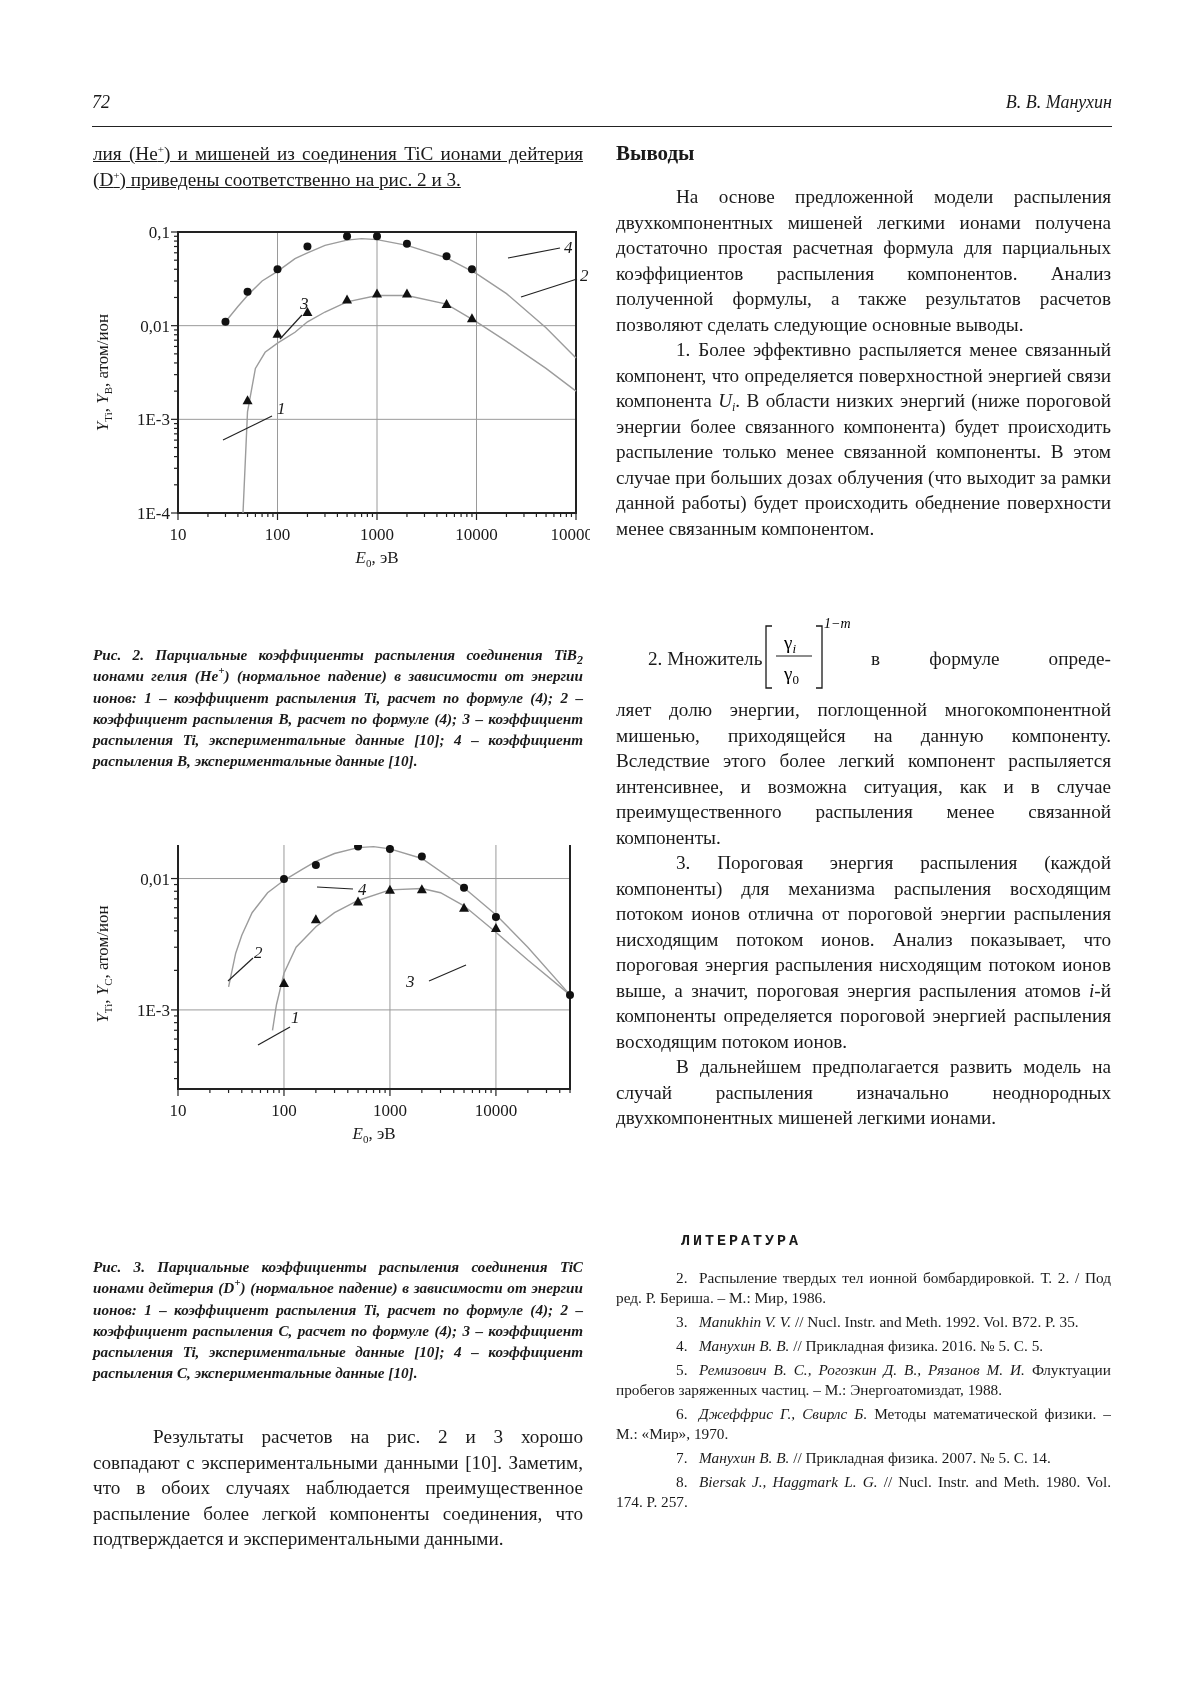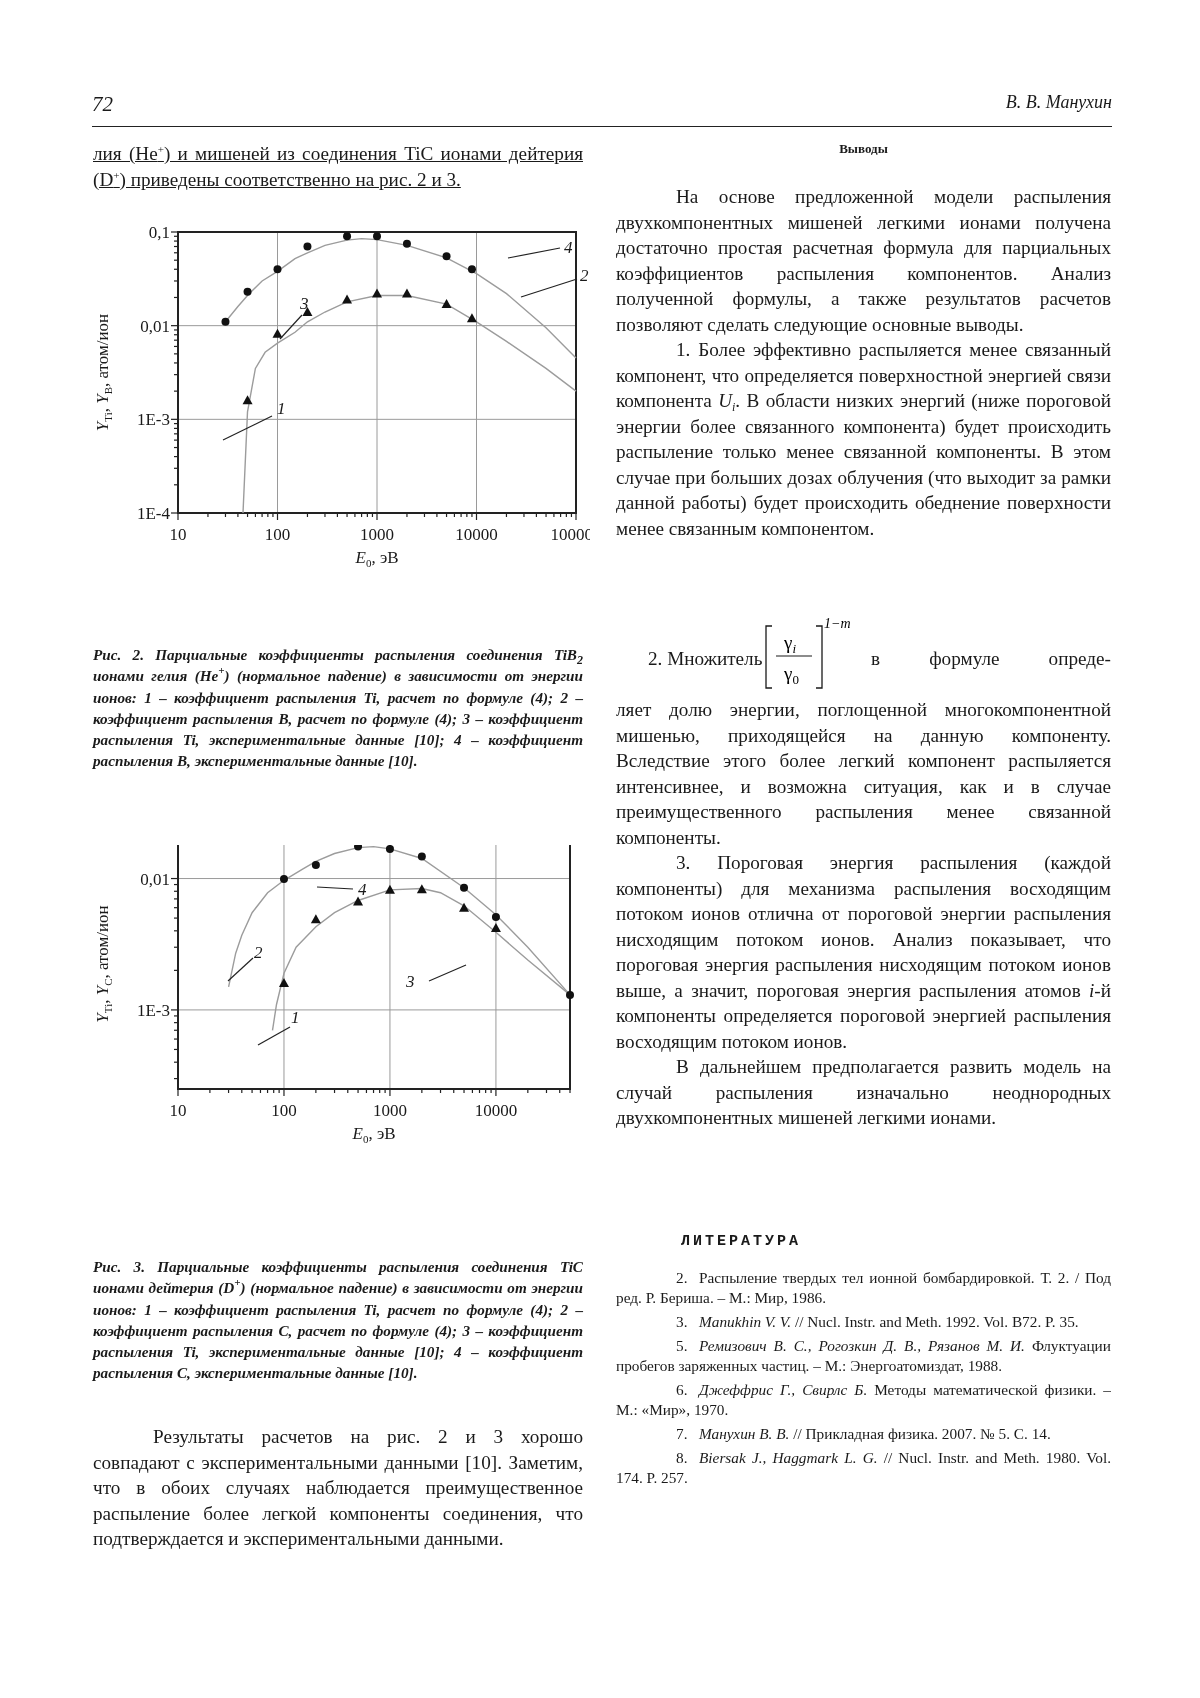--- a/index.html
+++ b/index.html
@@ -1,34 +1,34 @@
 <!DOCTYPE html>
 <html><head>
 <meta charset="utf-8">
 <style>
   html, body { margin:0; padding:0; background:#ffffff; }
   body { width:1200px; height:1698px; position:relative; overflow:hidden;
          font-family:"Liberation Serif", "DejaVu Serif", serif; color:#1a1a1a; }
   .header { position:absolute; left:92px; top:92px; width:1020px; height:36px; }
-  .header .pg { position:absolute; left:0; top:0; font-size:21px; font-style:italic; }
+  .header .pg { position:absolute; left:0; top:0; font-size:18px; font-style:italic; }
   .header .au { position:absolute; right:0; top:0; font-size:18px; font-style:italic; }
   .header .rule { position:absolute; left:0; top:34px; width:1020px; height:1px; background:#222; }
 
   .col { position:absolute; font-size:19.2px; line-height:25.5px; text-align:justify; }
   .colL { left:93px; width:490px; }
   .colR { left:616px; width:495px; }
   p { margin:0; }
   .ind { text-indent:60px; }
   sup { font-size:11px; vertical-align:7px; line-height:0; }
   sub { font-size:12px; vertical-align:-4px; line-height:0; }
 
   .caption { position:absolute; left:93px; width:490px; font-weight:bold; font-style:italic;
              font-size:15.2px; line-height:21.3px; text-align:justify; }
-  .sec-title { position:absolute; left:616px; width:495px; top:141px; text-align:center;
-               font-weight:bold; font-size:13px; }
+  .sec-title { position:absolute; left:616px; width:495px; top:141px; 
+               font-weight:bold; font-size:21px; }
   .lit-title { position:absolute; left:681px; top:1233px; font-weight:bold; font-size:15px; letter-spacing:3px;font-family:Liberation Mono, monospace; }
   .refs { position:absolute; left:616px; top:1268px; width:495px; font-size:15.3px; line-height:20.3px; text-align:justify; }
   .refs p { text-indent:60px; margin-bottom:3.5px; }
   .refs .num { display:inline-block; width:23px; text-indent:0; }
   .refs i { font-style:italic; }
 
   .fig { position:absolute; }
   .fig svg text { font-family:"Liberation Serif", serif; }
 
   .formula { position:absolute; left:764px; top:618px; width:96px; height:72px; }
@@ -298,17 +298,18 @@
   <p>ляет долю энергии, поглощенной многокомпонентной мишенью, приходящейся на данную компоненту. Вследствие этого более легкий компонент распыляется интенсивнее, и возможна ситуация, как и в случае преимущественного распыления менее связанной компоненты.</p>
   <p class="ind"><span>3. Пороговая энергия распыления (каждой компоненты) для механизма распыления восходящим потоком ионов отлична от пороговой энергии распыления нисходящим потоком ионов. Анализ показывает, что пороговая энергия распыления нисходящим потоком ионов выше, а значит, пороговая энергия распыления атомов </span><i>i</i><span>-й компоненты определяется пороговой энергией распыления восходящим потоком ионов.</span></p>
   <p class="ind">В дальнейшем предполагается развить модель на случай распыления изначально неоднородных двухкомпонентных мишеней легкими ионами.</p>
 </div>
 
 <div class="lit-title">ЛИТЕРАТУРА</div>
 
 <div class="refs" id="refs">
     <p><span class="num">2.</span><span>Распыление твердых тел ионной бомбардировкой. Т. 2. / Под ред. Р. Бериша. – М.: Мир, 1986.</span></p>
     <p><span class="num">3.</span><i>Manukhin V. V.</i><span> // Nucl. Instr. and Meth. 1992. Vol. B72. P. 35.</span></p>
+    <p><span class="num">4.</span><i>Манухин В. В.</i><span> // Прикладная физика. 2016. № 5. С. 5.</span></p>
     <p><span class="num">5.</span><i>Ремизович В. С., Рогозкин Д. В., Рязанов М. И.</i><span> Флуктуации пробегов заряженных частиц. – М.: Энергоатомиздат, 1988.</span></p>
     <p><span class="num">6.</span><i>Джеффрис Г., Свирлс Б.</i><span> Методы математической физики. – М.: «Мир», 1970.</span></p>
     <p><span class="num">7.</span><i>Манухин В. В.</i><span> // Прикладная физика. 2007. № 5. С. 14.</span></p>
     <p><span class="num">8.</span><i>Biersak J., Haggmark L. G.</i><span> // Nucl. Instr. and Meth. 1980. Vol. 174. P. 257.</span></p>
   </div>
 
 </body></html>

